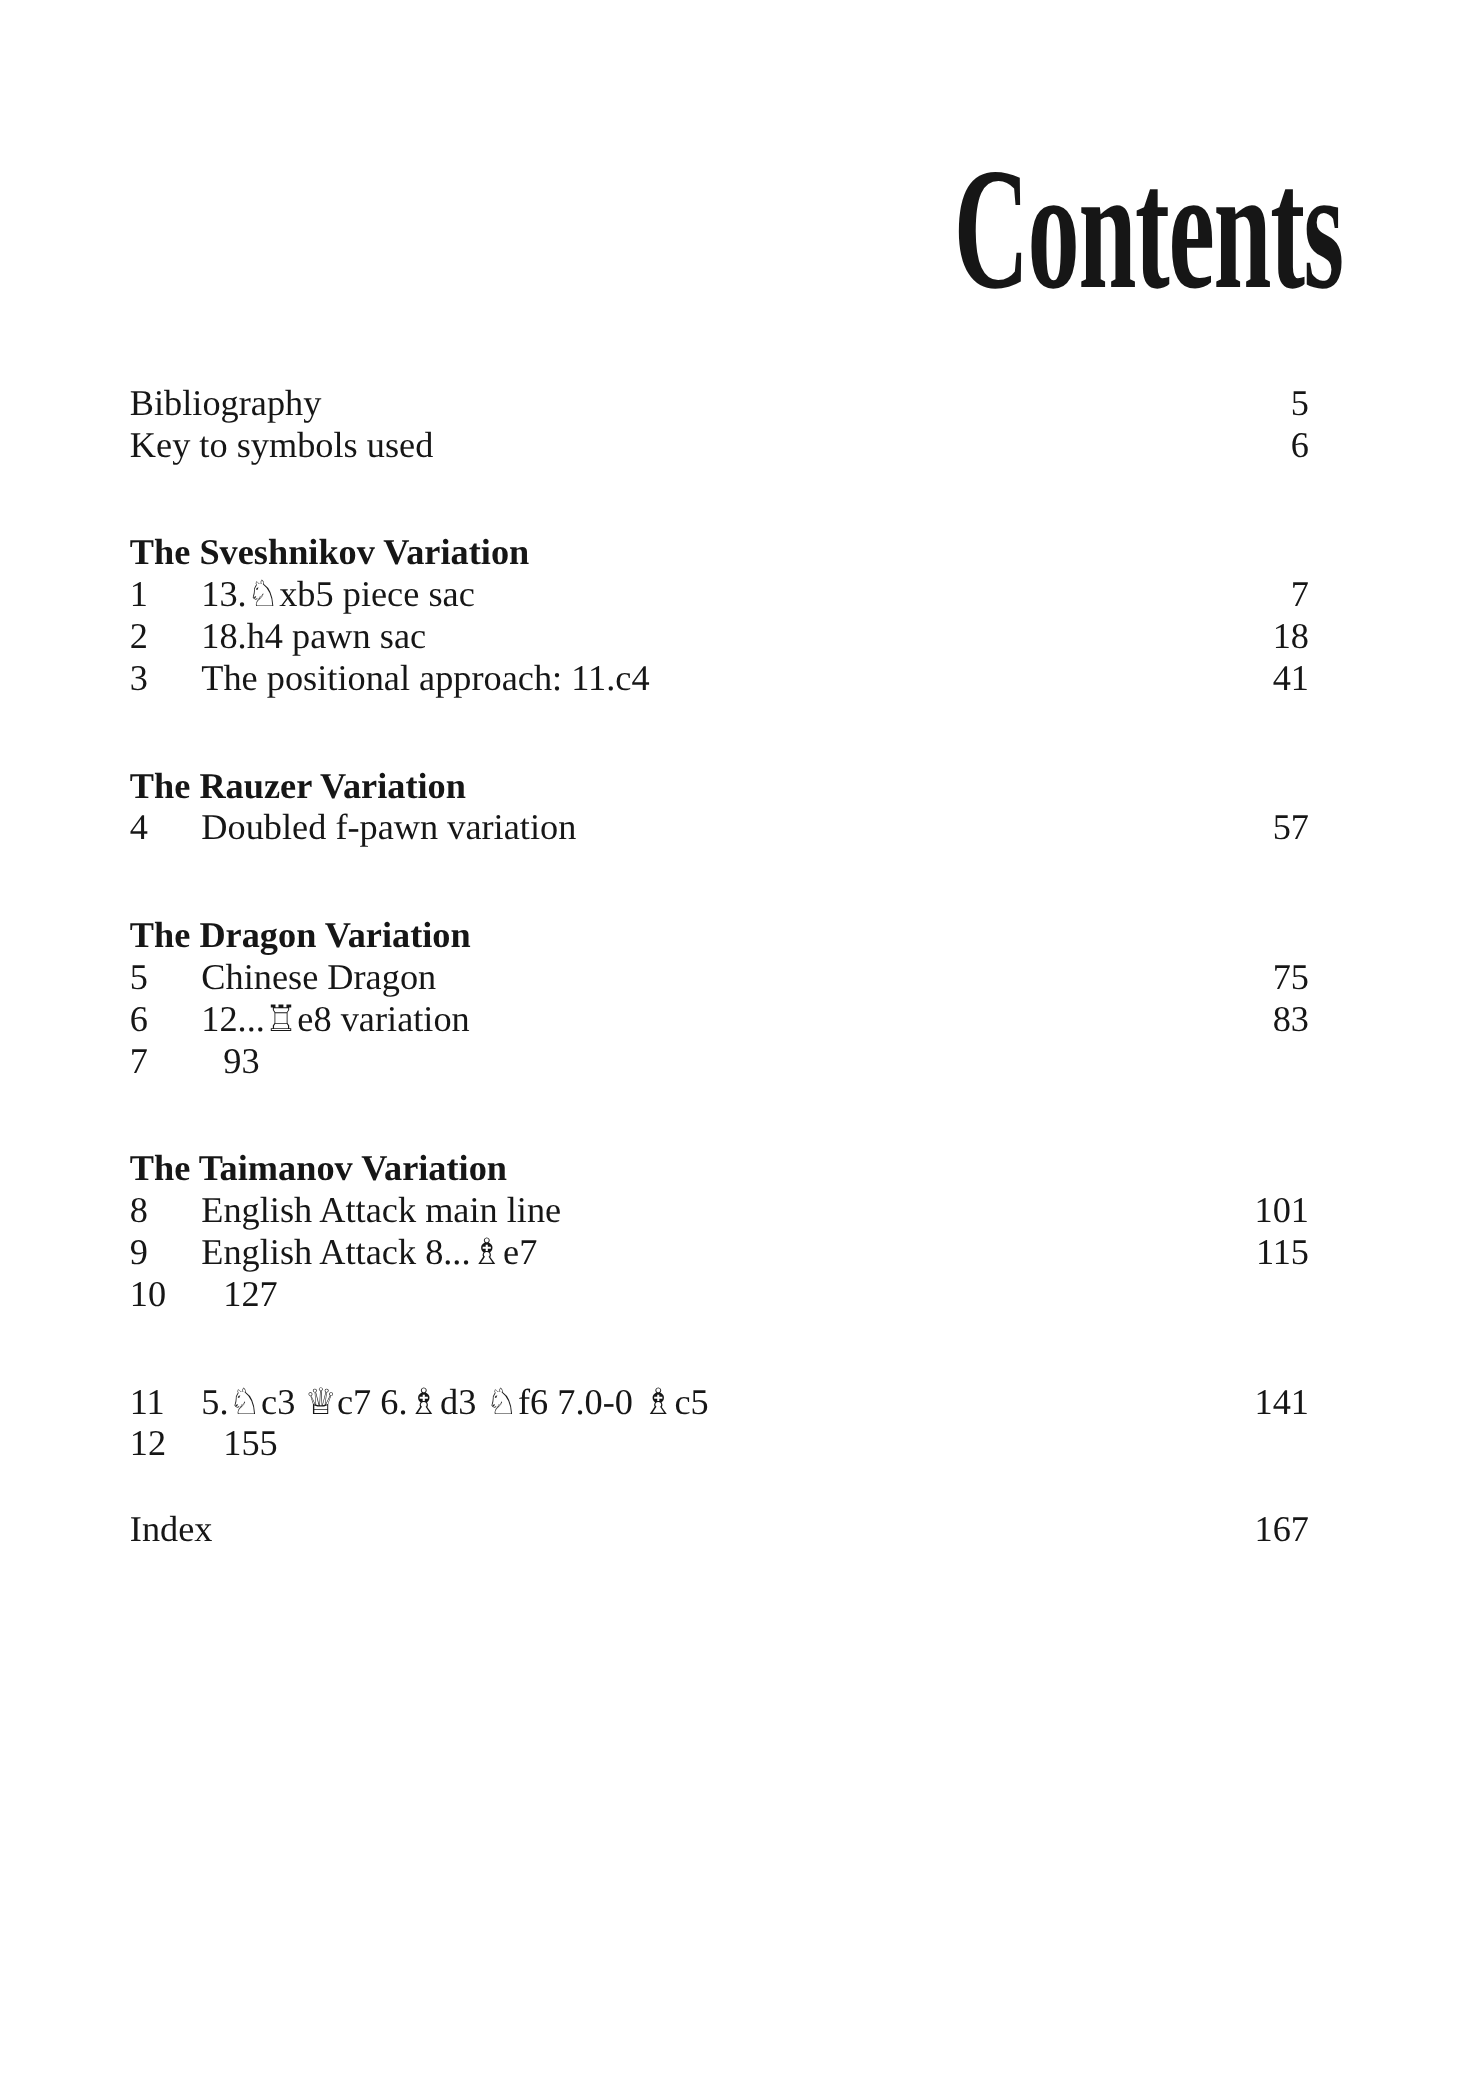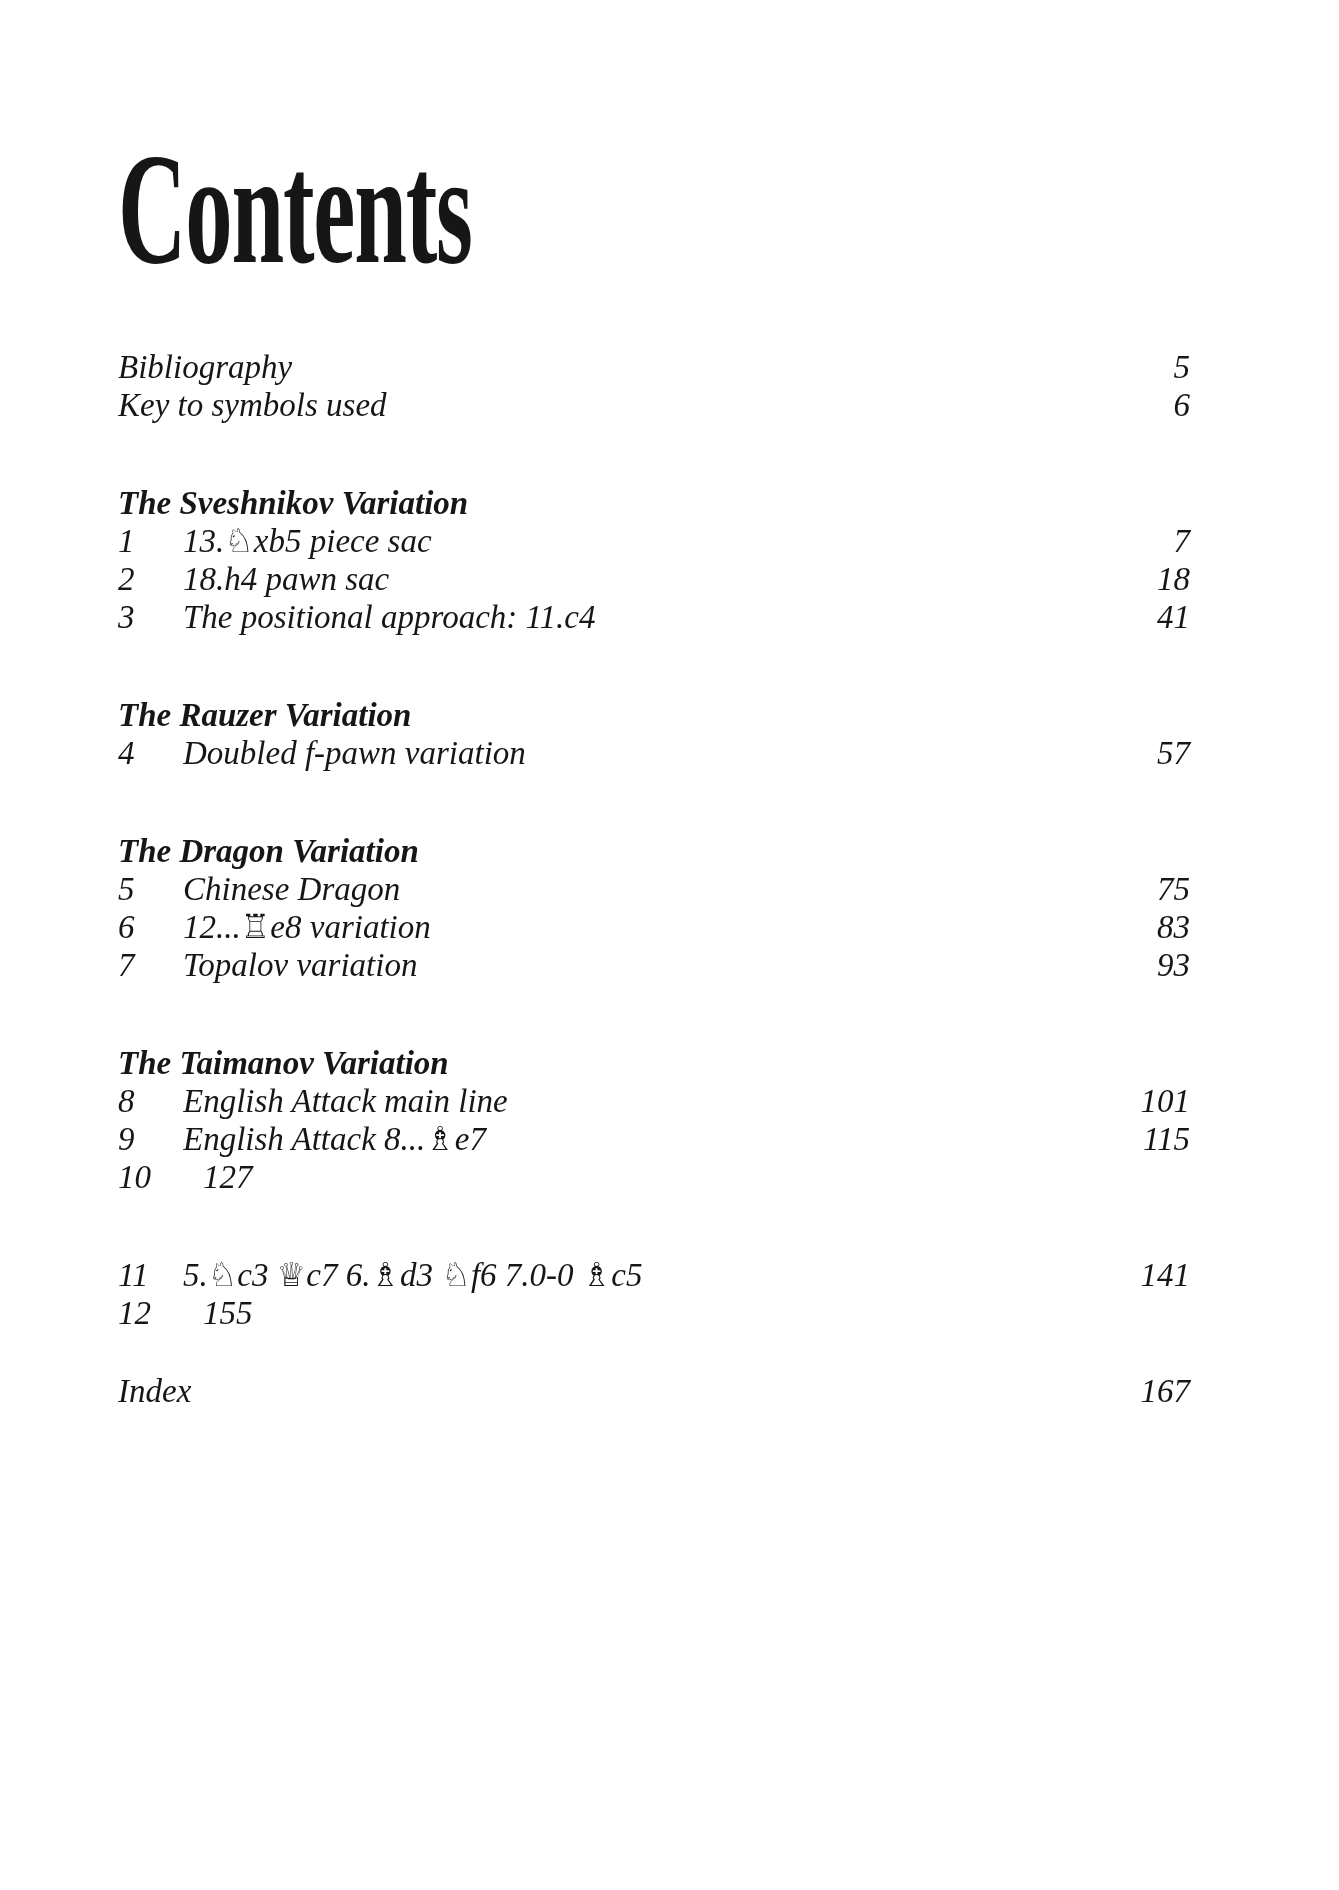--- a/index.html
+++ b/index.html
@@ -11,21 +11,21 @@
     position: relative;
     width: 1339px;
     height: 1890px;
     background: #ffffff;
     color: #161616;
     font-family: "Liberation Serif", "DejaVu Sans", serif;
     overflow: hidden;
   }
   .title-wrap {
     padding-top: 130px;
-    text-align: left;
+    text-align: right;
     height: 162px;
   }
   .title {
     display: inline-block;
     margin: 0;
     font-size: 158px;
     line-height: 1;
     font-weight: bold;
     letter-spacing: -2px;
     transform: scaleX(0.60);
@@ -33,21 +33,20 @@
     white-space: nowrap;
   }
   .toc {
     margin: 56px 149px 0 118px; 
     font-size: 33px;
     line-height: 38px;
   }
   .row {
     display: flex;
     align-items: flex-end;
-    font-style: italic;
   }
   .num {
     flex: 0 0 65px;
   }
   .label {
     flex: 1 1 auto;
     white-space: nowrap;
     overflow: hidden;
   }
   .pageno {
@@ -120,21 +119,20 @@
           <span class="label">Chinese Dragon</span>
           <span class="pageno">75</span>
         </div>
         <div class="row">
           <span class="num">6</span>
           <span class="label">12...♖e8 variation</span>
           <span class="pageno">83</span>
         </div>
         <div class="row">
           <span class="num">7</span>
-          <span class="label">Topalov variation</span>
           <span class="pageno">93</span>
         </div>
       </div>
       <div class="section">
         <div class="row section-heading">
           <span class="label">The Taimanov Variation</span>
         </div>
         <div class="row">
           <span class="num">8</span>
           <span class="label">English Attack main line</span>

